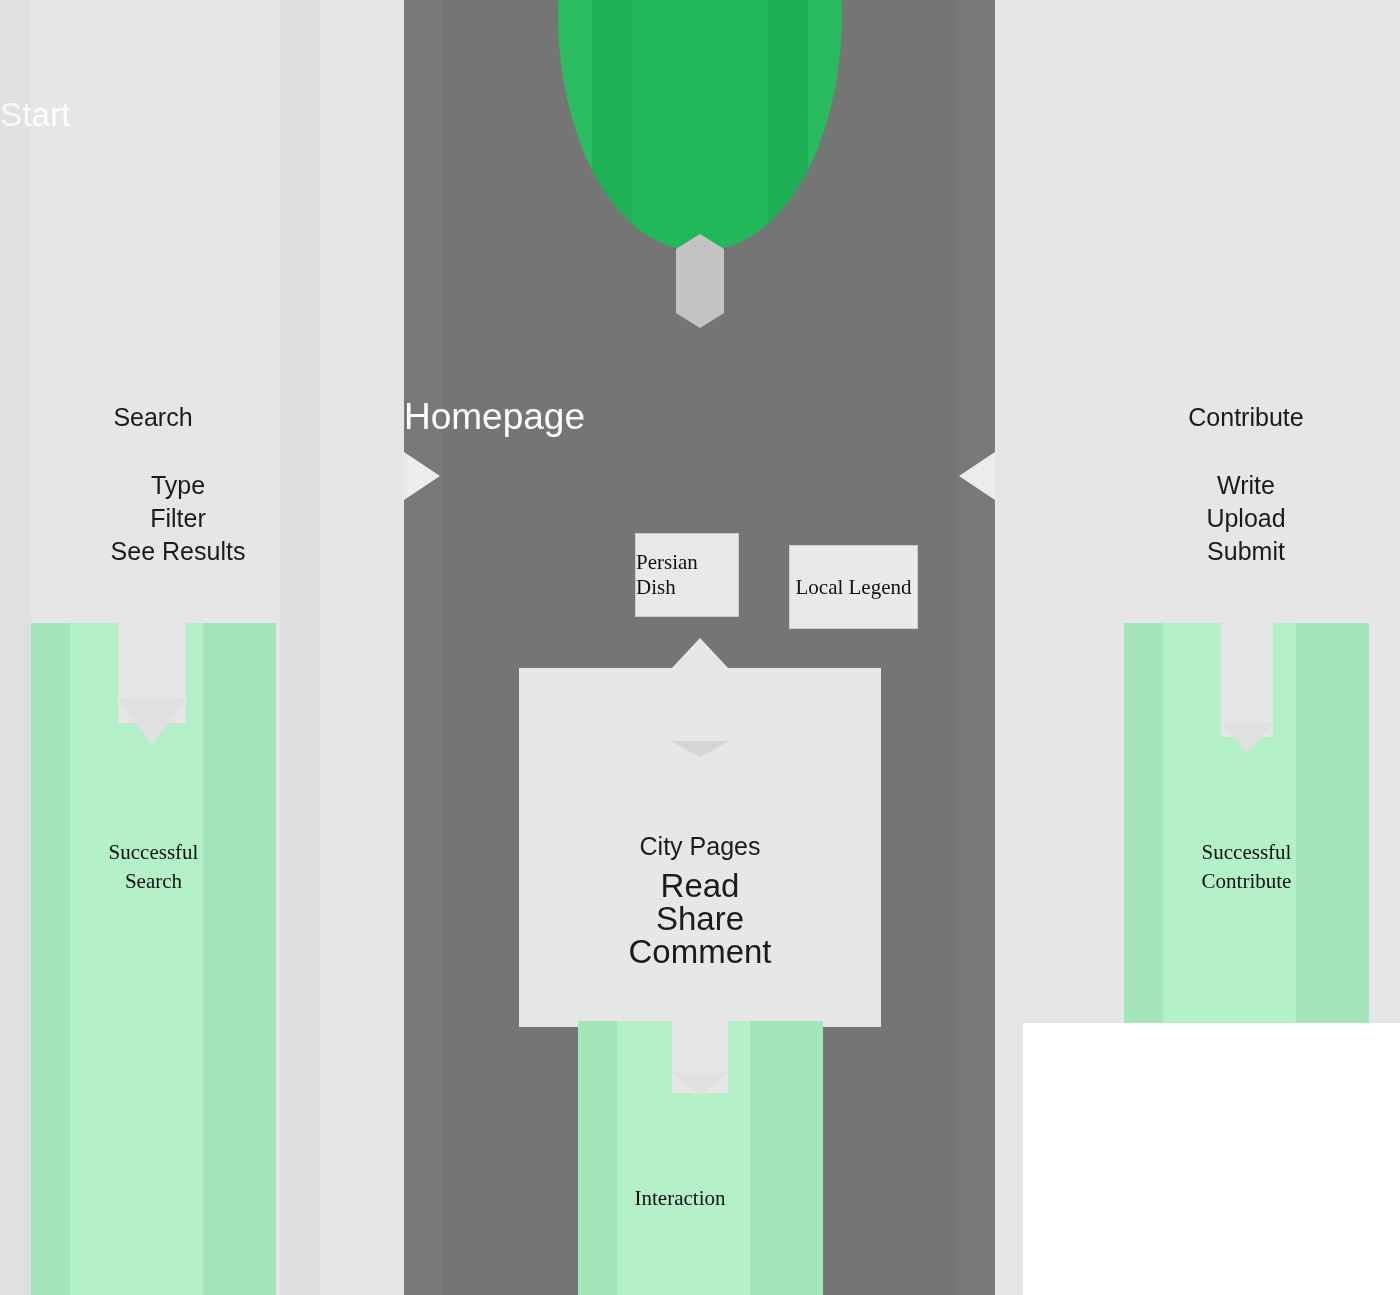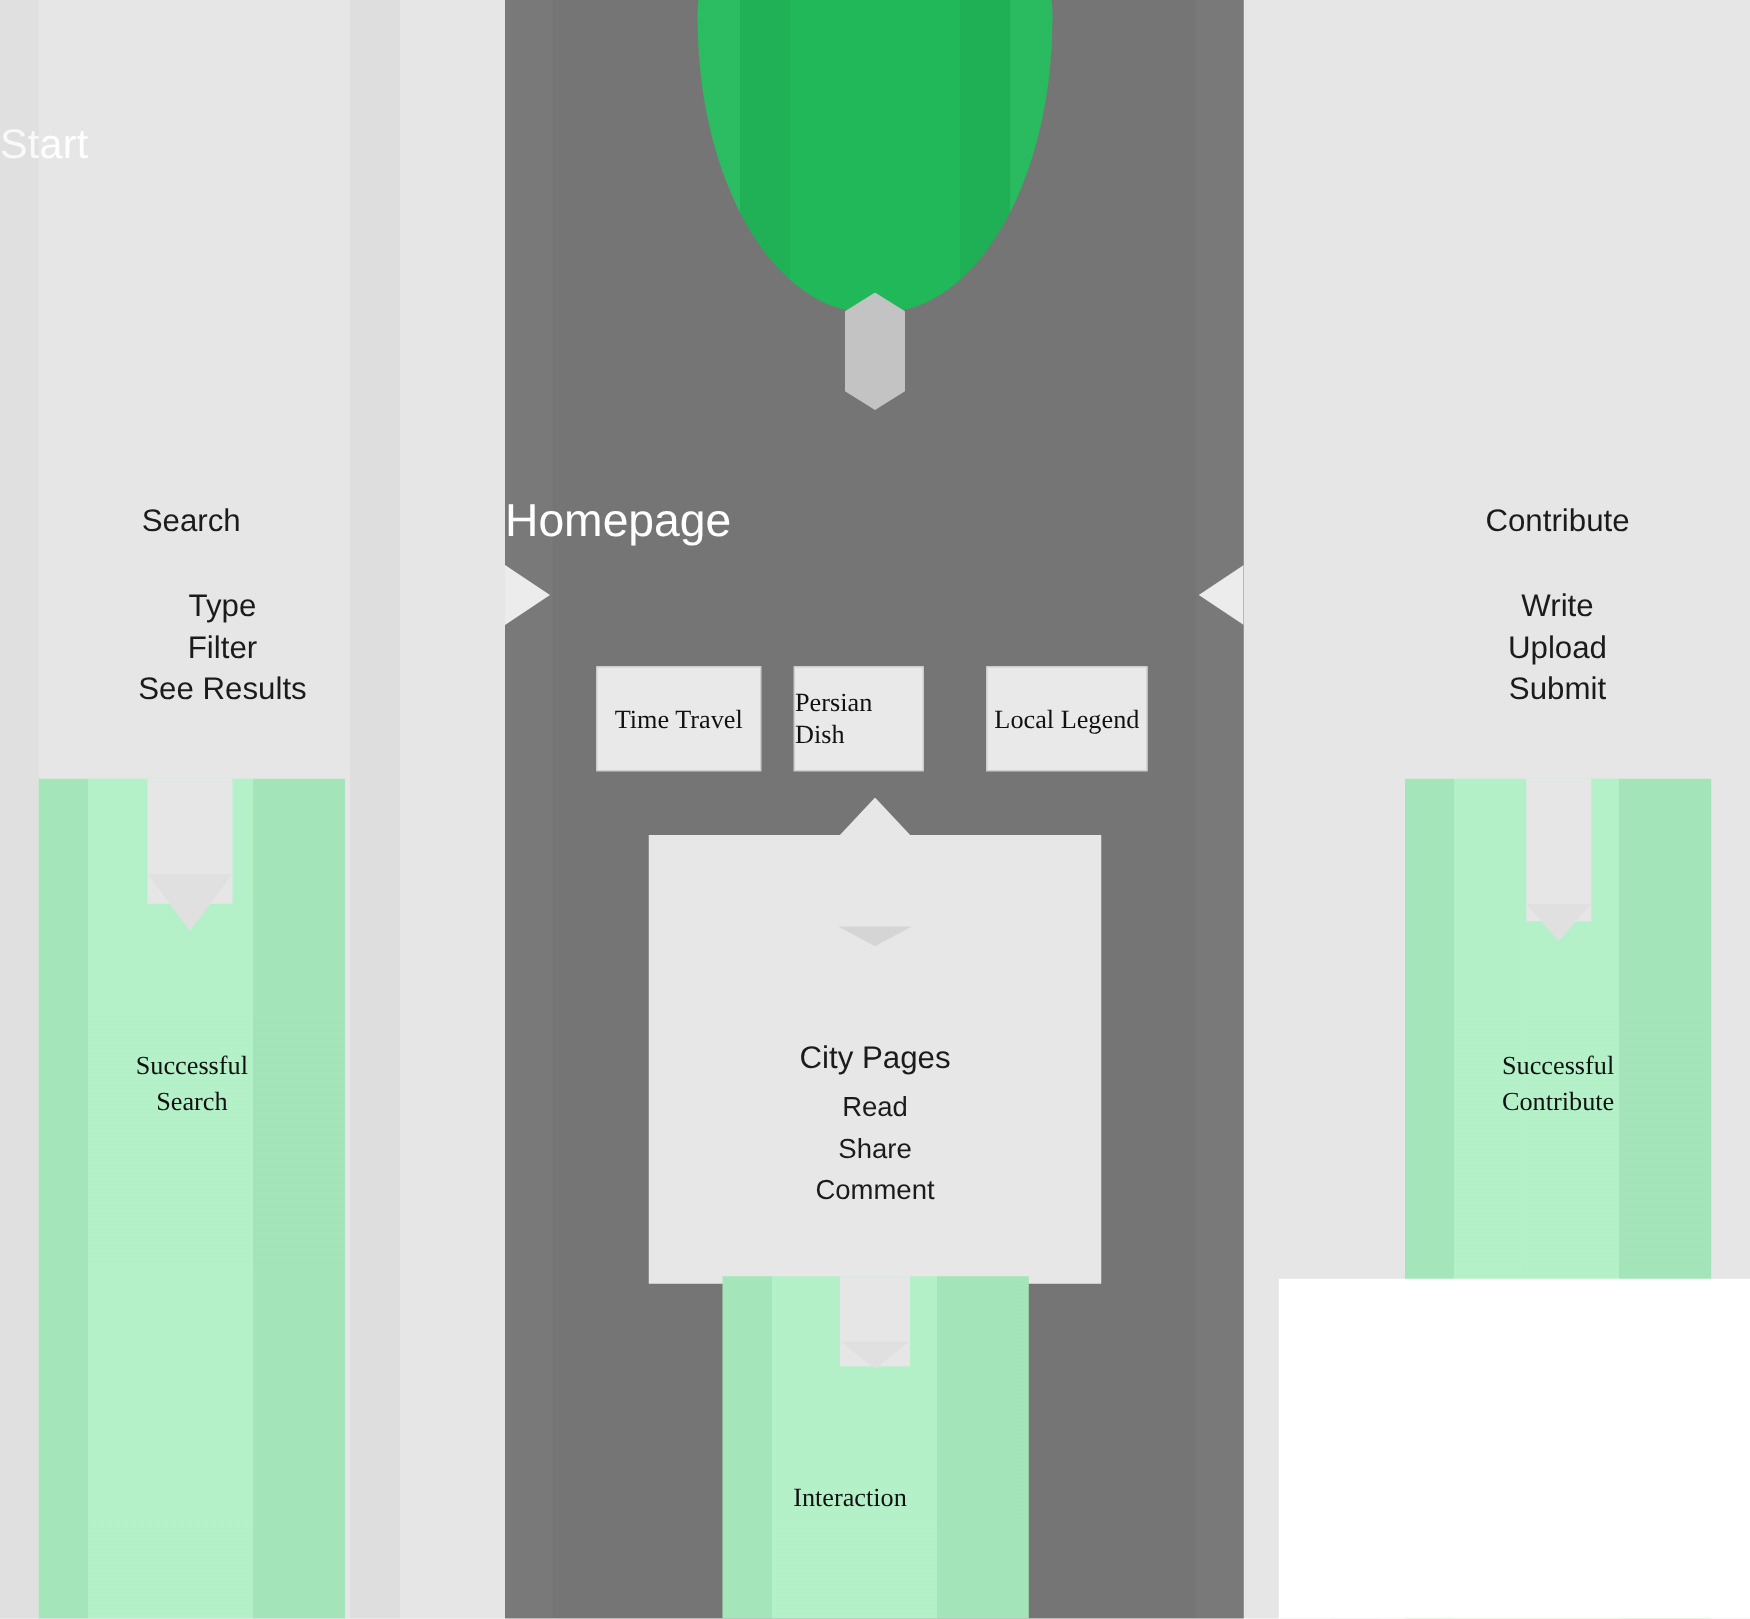--- a/index.html
+++ b/index.html
@@ -98,21 +98,21 @@
     position:absolute;top:533px;height:84px;
     background:#e9e9e9;
     border:1px solid #cdcdcd;
     box-sizing:border-box;
     display:flex;align-items:center;justify-content:center;
     font-family:"Liberation Serif", serif;
     font-size:21px;color:#111;
   }
   .cat-1{left:477px;width:132px;}
   .cat-2{left:635px;width:104px;}
-  .cat-3{left:789px;width:129px;}
+  .cat-3{left:789px;width:129px;margin-top:12px;}
 
   
   .citypages-card{
     position:absolute;left:519px;top:668px;width:362px;height:359px;
     background:#e7e7e7;
   }
   .citypages-notch{
     position:absolute;left:670px;top:638px;width:60px;height:32px;
     background:#e7e7e7;
     clip-path:polygon(50% 0, 100% 100%, 0 100%);
@@ -121,21 +121,21 @@
     position:absolute;left:670px;top:741px;width:60px;height:16px;
     background:rgba(170,170,170,.28);
     clip-path:polygon(0 0, 100% 0, 50% 100%);
   }
   .citypages-title{
     position:absolute;left:519px;width:362px;top:832px;
     text-align:center;color:#1b1b1b;font-size:25px;
   }
   .citypages-steps{
     position:absolute;left:519px;width:362px;top:869px;
-    text-align:center;color:#1b1b1b;font-size:22px;line-height:33px;
+    text-align:center;color:#1b1b1b;font-size:33px;line-height:33px;
   }
 
   
   .green-block{
     position:absolute;
     background:#aaeec0;
   }
   .green-shine{
     position:absolute;inset:0;
     background:linear-gradient(90deg, rgba(0,0,0,.035) 0 16%, rgba(255,255,255,.12) 16% 70%, rgba(0,0,0,.04) 70% 100%);
@@ -214,21 +214,20 @@
     <div>See Results</div>
   </div>
 
   <div class="side-head right-head">Contribute</div>
   <div class="side-steps right-steps">
     <div>Write</div>
     <div>Upload</div>
     <div>Submit</div>
   </div>
 
-  <div class="cat-box cat-1">Time Travel</div>
   <div class="cat-box cat-2">Persian Dish</div>
   <div class="cat-box cat-3">Local Legend</div>
 
   <div class="citypages-notch"></div>
   <div class="citypages-card"></div>
   <div class="cp-faint"></div>
   <div class="citypages-title">City Pages</div>
   <div class="citypages-steps">
     <div>Read</div>
     <div>Share</div>

